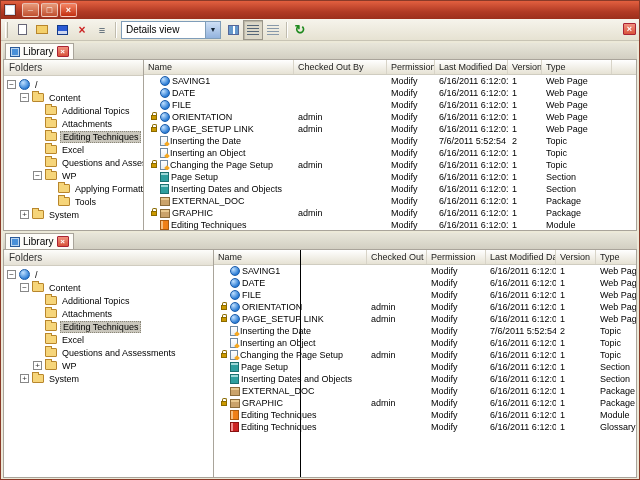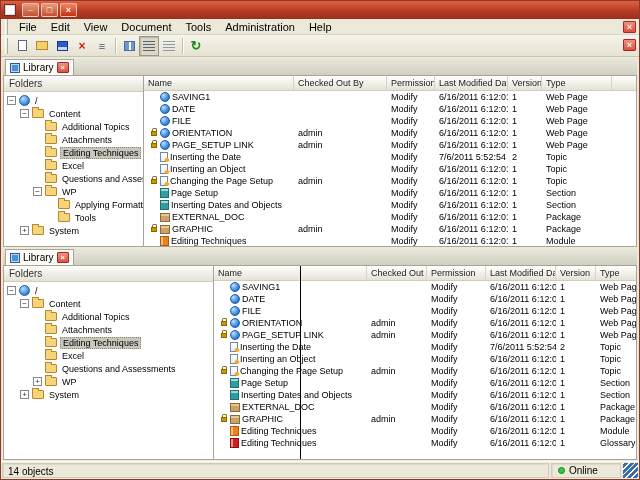--- a/index.html
+++ b/index.html
@@ -159,25 +159,20 @@
 
 <div class="window">
 
   <div class="titlebar">
     <span class="title-icon"></span>
     <span class="wbtn wbtn-min"></span>
     <span class="wbtn wbtn-max"></span>
     <span class="wbtn close wbtn-close"></span>
   </div>
 
-  <div class="menubar">
-    <span class="grip-v"></span>
-    <span id="menu-items"><span class="menu-item">File</span><span class="menu-item">Edit</span><span class="menu-item">View</span><span class="menu-item">Document</span><span class="menu-item">Tools</span><span class="menu-item">Administration</span><span class="menu-item">Help</span></span>
-    <span class="xclose"></span>
-  </div>
 
   <div class="toolbar">
     <span class="grip-v"></span>
     <span id="tb-left" style="display:flex;align-items:center;">
         <span class="tbtn">
           <span class="tico-page"></span>
         </span>
         <span class="tbtn">
           <span class="tico-folder"></span>
         </span>
@@ -185,20 +180,24 @@
           <span class="tico-save"></span>
         </span>
         <span class="tbtn">
           <span class="tico-delete">×</span>
         </span>
         <span class="tbtn">
           <span class="tico-props">≡</span>
         </span>
       </span>
     <span class="sep"></span>
+    <span class="combo">
+      <span class="combo-text">Details view</span>
+      <span class="combo-arrow">▼</span>
+    </span>
     <span id="tb-views" style="display:flex;align-items:center;">
         <span class="tbtn">
           <span class="tico-large"></span>
         </span>
         <span class="tbtn pressed">
           <span class="tico-details"></span>
         </span>
         <span class="tbtn">
           <span class="tico-list"></span>
         </span>
@@ -669,22 +668,14 @@
               <div class="cell" style="width: 70px;">6/16/2011 6:12:01 PM</div>
               <div class="cell" style="width: 40px;">1</div>
               <div class="cell" style="width: 60px;">Glossary</div>
             </div>
           </div>
         <div class="guide"></div>
       </div>
     </div>
   </div>
 
-  <div class="statusbar">
-    <div class="sb-left">14 objects</div>
-    <div class="sb-right">
-      <span class="online-dot"></span>
-      <span>Online</span>
-    </div>
-    <div class="resize-grip"></div>
-  </div>
 
 </div>
 
 </body></html>

